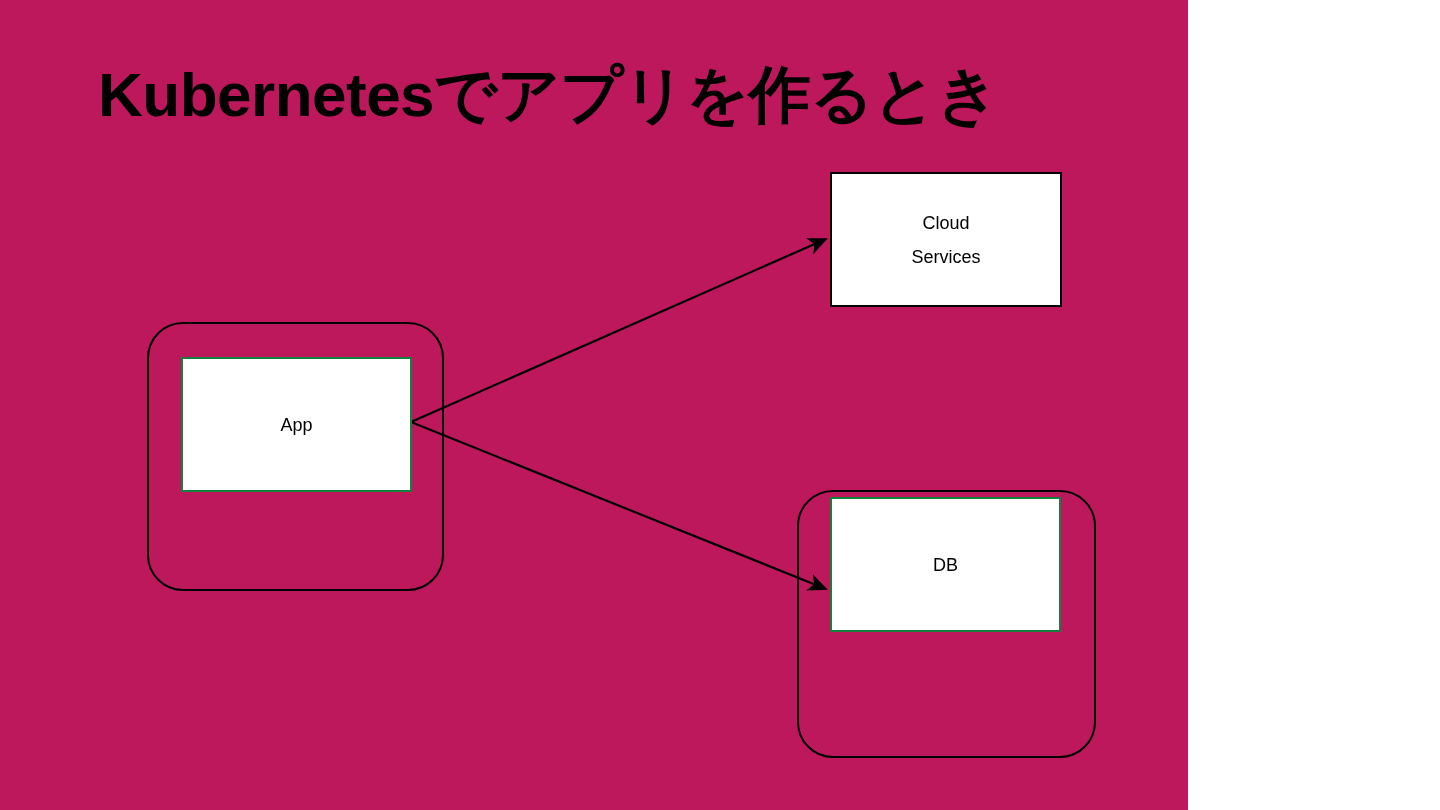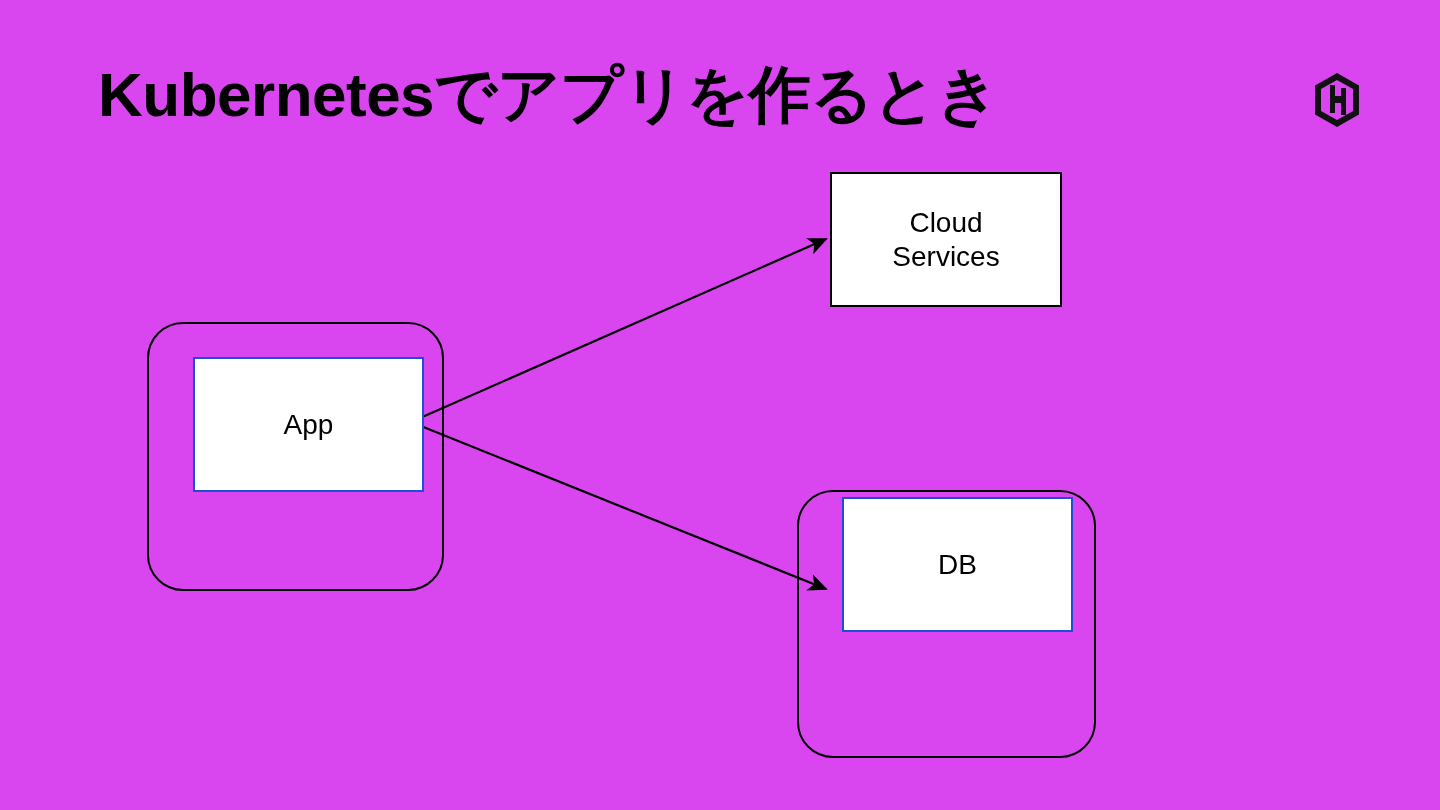--- a/index.html
+++ b/index.html
@@ -7,23 +7,23 @@
     margin: 0;
     padding: 0;
     background: #ffffff;
   }
   body {
     font-family: "Liberation Sans", sans-serif;
     color: #000000;
   }
   #slide {
     position: relative;
-    width: 1440px;
+    width: 1188px;
     height: 810px;
-    background: #d946ef;
+    background: #be185d;
     overflow: hidden;
   }
 
   
   #slide-title {
     position: absolute;
     left: 98px;
     top: 56px;
     font-size: 62px;
     font-weight: bold;
@@ -54,40 +54,39 @@
   
   .pod-group {
     position: absolute;
     border: 2px solid #000000;
     border-radius: 36px;
     background: transparent;
     box-sizing: border-box;
   }
   .inner-box {
     position: absolute;
-    border: 2px solid #1d4ed8;
+    border: 2px solid #15803d;
     background: #ffffff;
     box-sizing: border-box;
     display: flex;
     align-items: center;
     justify-content: center;
-    margin-left: 12px;
   }
   .plain-box {
     position: absolute;
     border: 2px solid #000000;
     background: #ffffff;
     box-sizing: border-box;
     display: flex;
     align-items: center;
     justify-content: center;
     text-align: center;
   }
   .node-label {
-    font-size: 28px;
+    font-size: 18px;
     line-height: 34px;
     font-weight: normal;
     color: #000000;
     white-space: pre-line;
   }
 
   
   #pod-app        { left: 147px; top: 322px;  width: 297px; height: 269px; }
   #box-app        { left: 181px; top: 357px;  width: 231px; height: 135px; }
 

